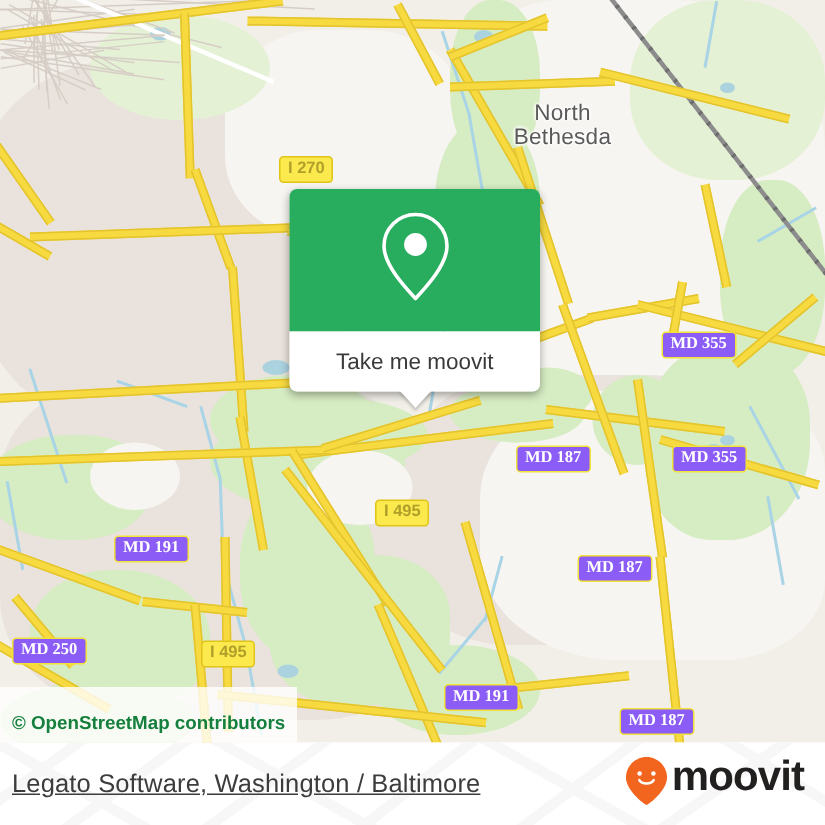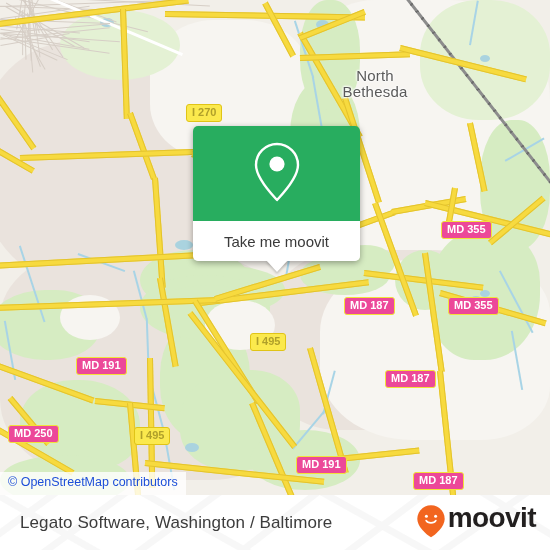--- a/index.html
+++ b/index.html
@@ -35,47 +35,47 @@
 
   
   .place-label{position:absolute;color:#5a5a5a;font-size:15px;line-height:16px;
     text-align:center;letter-spacing:.2px;
     text-shadow:0 0 3px #fff,0 0 3px #fff,0 0 3px #fff,0 0 2px #fff;
     white-space:nowrap;pointer-events:none;}
 
   .shield{position:absolute;display:inline-block;padding:1px 5px 2px;
     border-radius:3px;font-size:11px;font-weight:bold;line-height:13px;
     white-space:nowrap;box-sizing:border-box;}
-  .shield-md{background:#ec4899;border:1.5px solid #f2e23a;color:#ffffff;}
+  .shield-md{background:#8b5cf6;border:1.5px solid #f2e23a;color:#ffffff;font-family:Liberation Serif, serif;}
   .shield-i{background:#fbe94d;border:1.5px solid #e0c417;color:#b0a02a;}
 
   
   .attrib{position:absolute;left:0;bottom:0;background:rgba(255,255,255,.80);
-    color:#1d4ed8;font-size:12.5px;line-height:20px;padding:0 8px 3px 8px;}
+    color:#15803d;font-size:12.5px;line-height:20px;padding:14px 8px 3px 8px;font-weight:bold;}
 
   
   .popup{position:absolute;left:193px;top:126px;width:167px;
     border-radius:5px;box-shadow:0 2px 6px rgba(0,0,0,.35);
     overflow:visible;}
   .popup-head{height:95px;border-radius:5px 5px 0 0;
     display:flex;align-items:center;justify-content:center;}
   .popup-foot{height:40px;background:#fff;border-radius:0 0 5px 5px;
     display:flex;align-items:center;justify-content:center;
     color:#3a3a3a;font-size:15px;}
   .popup-tail{position:absolute;left:50%;bottom:-11px;margin-left:-11px;
     width:0;height:0;border-left:11px solid transparent;
     border-right:11px solid transparent;border-top:12px solid #fff;
     filter:drop-shadow(0 2px 1px rgba(0,0,0,.2));}
 
   
   .footer{position:absolute;left:0;bottom:0;width:550px;height:55px;background:#fff;
     display:flex;align-items:center;overflow:hidden;}
   .footer-watermark{position:absolute;inset:0;opacity:.5;}
-  .footer-title{position:relative;margin-left:20px;color:#3c3c3c;font-size:17px;
-    letter-spacing:.1px;white-space:nowrap;}
+  .footer-title{position:relative;margin-left:8px;color:#3c3c3c;font-size:17px;
+    letter-spacing:.1px;white-space:nowrap;text-decoration:underline;}
   .brand{position:absolute;right:14px;top:50%;transform:translateY(-50%);
     display:flex;align-items:flex-start;gap:2px;}
   .brand-text{color:#221f1f;font-size:28px;font-weight:bold;letter-spacing:-.6px;
     line-height:28px;}
 </style>
 </head>
 <body>
 
 <div id="root">
 

